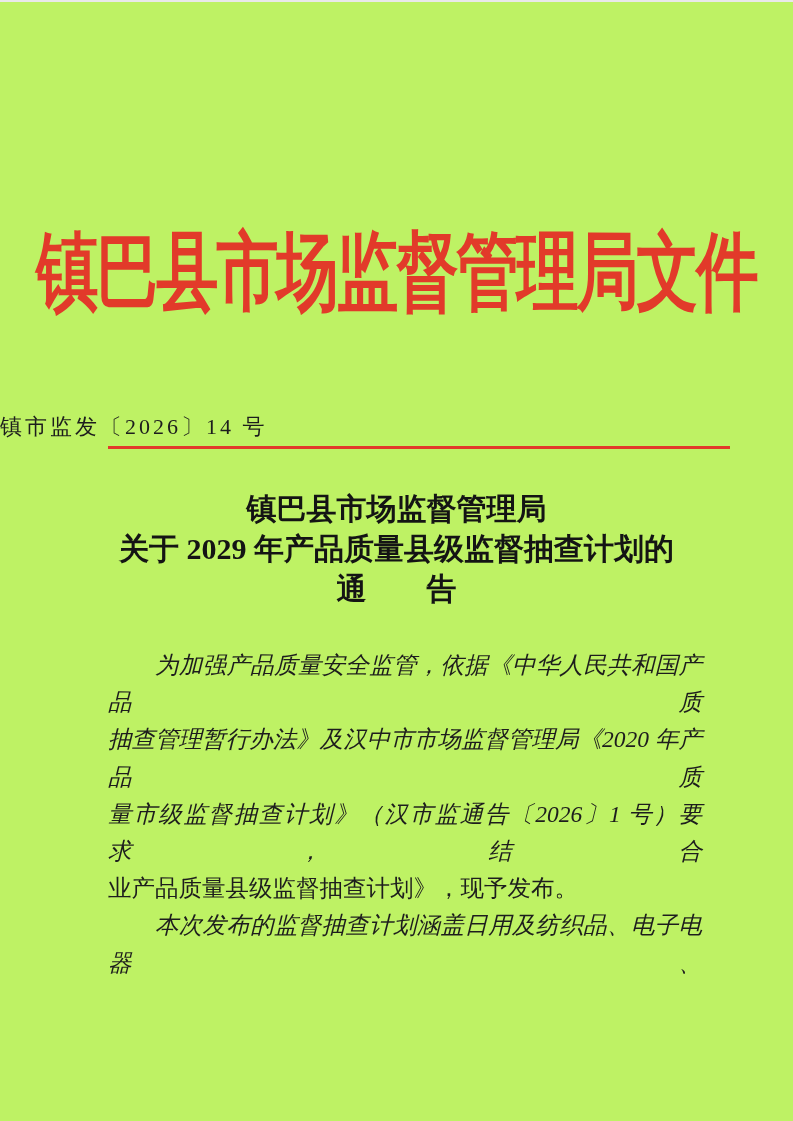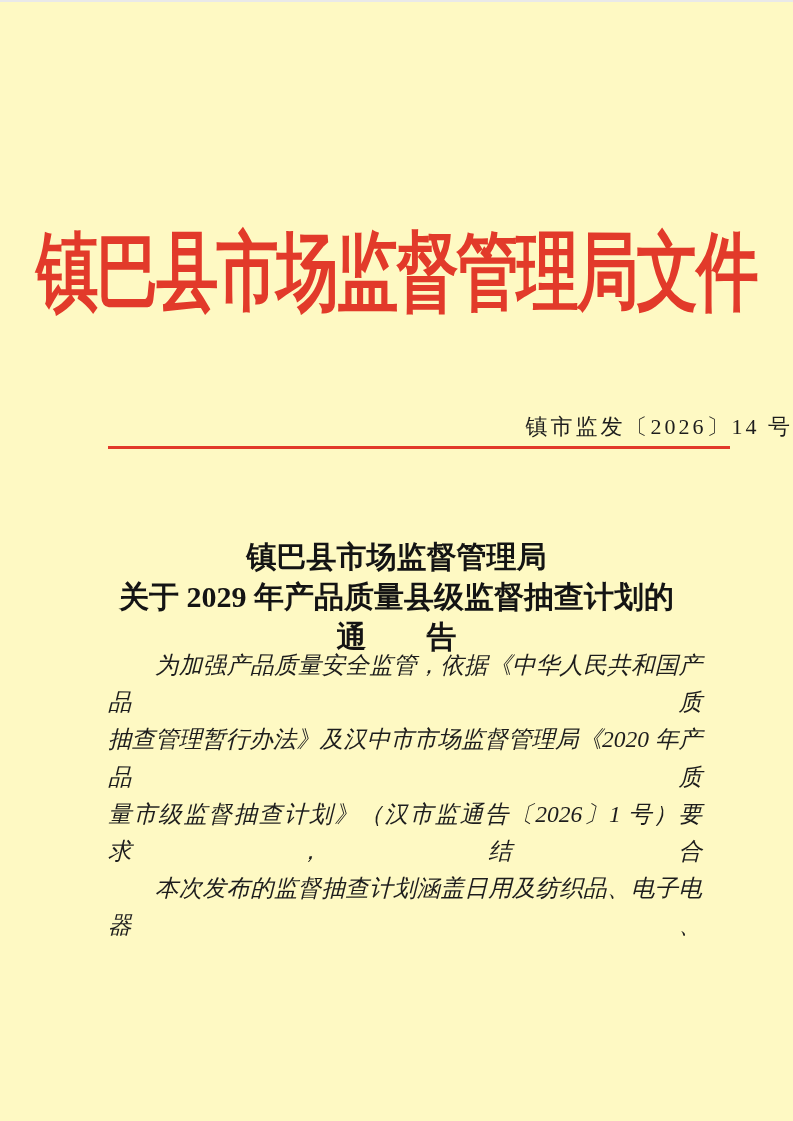--- a/index.html
+++ b/index.html
@@ -4,21 +4,21 @@
 <style>
   html, body {
     margin: 0;
     padding: 0;
     background: #ffffff;
   }
   .page {
     position: relative;
     width: 793px;
     height: 1121px;
-    background: #fef9c3;
+    background: #bef264;
     overflow: hidden;
     font-family: "Liberation Serif", "DejaVu Serif", serif;
     border-top: 2px solid #e9e9e9;
     box-sizing: border-box;
   }
   .letterhead {
     position: absolute;
     top: 212px;
     left: 0;
     width: 793px;
@@ -29,21 +29,21 @@
     color: var(--accent-red, #e23a2a);
     transform: scaleY(1.38);
     transform-origin: 50% 0;
     white-space: nowrap;
   }
   .doc-number {
     position: absolute;
     top: 410px;
     left: 0;
     width: 793px;
-    text-align: right;
+    text-align: left;
     font-size: 22px;
     letter-spacing: 3px;
     color: var(--text-black, #1d1d1d);
     white-space: nowrap;
   }
   .red-line {
     position: absolute;
     top: 444px;
     left: 108px;
     width: 622px;
@@ -54,21 +54,20 @@
     position: absolute;
     top: 487px;
     left: 0;
     width: 793px;
     text-align: center;
     font-weight: bold;
     font-size: 30px;
     line-height: 40px;
     color: #141414;
     white-space: nowrap;
-    margin-top: 48px;
   }
   .doc-body {
     position: absolute;
     top: 645px;
     left: 108px;
     width: 594px;
     font-size: 23.5px;
     line-height: 37.2px;
     color: var(--text-black, #1d1d1d);
   }
@@ -99,17 +98,18 @@
   <div class="notice-title">
     <div>镇巴县市场监督管理局</div>
     <div>关于 2029 年产品质量县级监督抽查计划的</div>
     <div>通　　告</div>
   </div>
 
   <div class="doc-body">
     <div class="bl indent fill">为加强产品质量安全监管，依据《中华人民共和国产品质</div>
     <div class="bl fill">抽查管理暂行办法》及汉中市市场监督管理局《2020 年产品质</div>
     <div class="bl fill">量市级监督抽查计划》（汉市监通告〔2026〕1 号）要求，结合</div>
+    <div class="bl">业产品质量县级监督抽查计划》，现予发布。</div>
     <div class="bl indent fill">本次发布的监督抽查计划涵盖日用及纺织品、电子电器、</div>
 
   </div>
 
 </div>
 
 </body></html>

